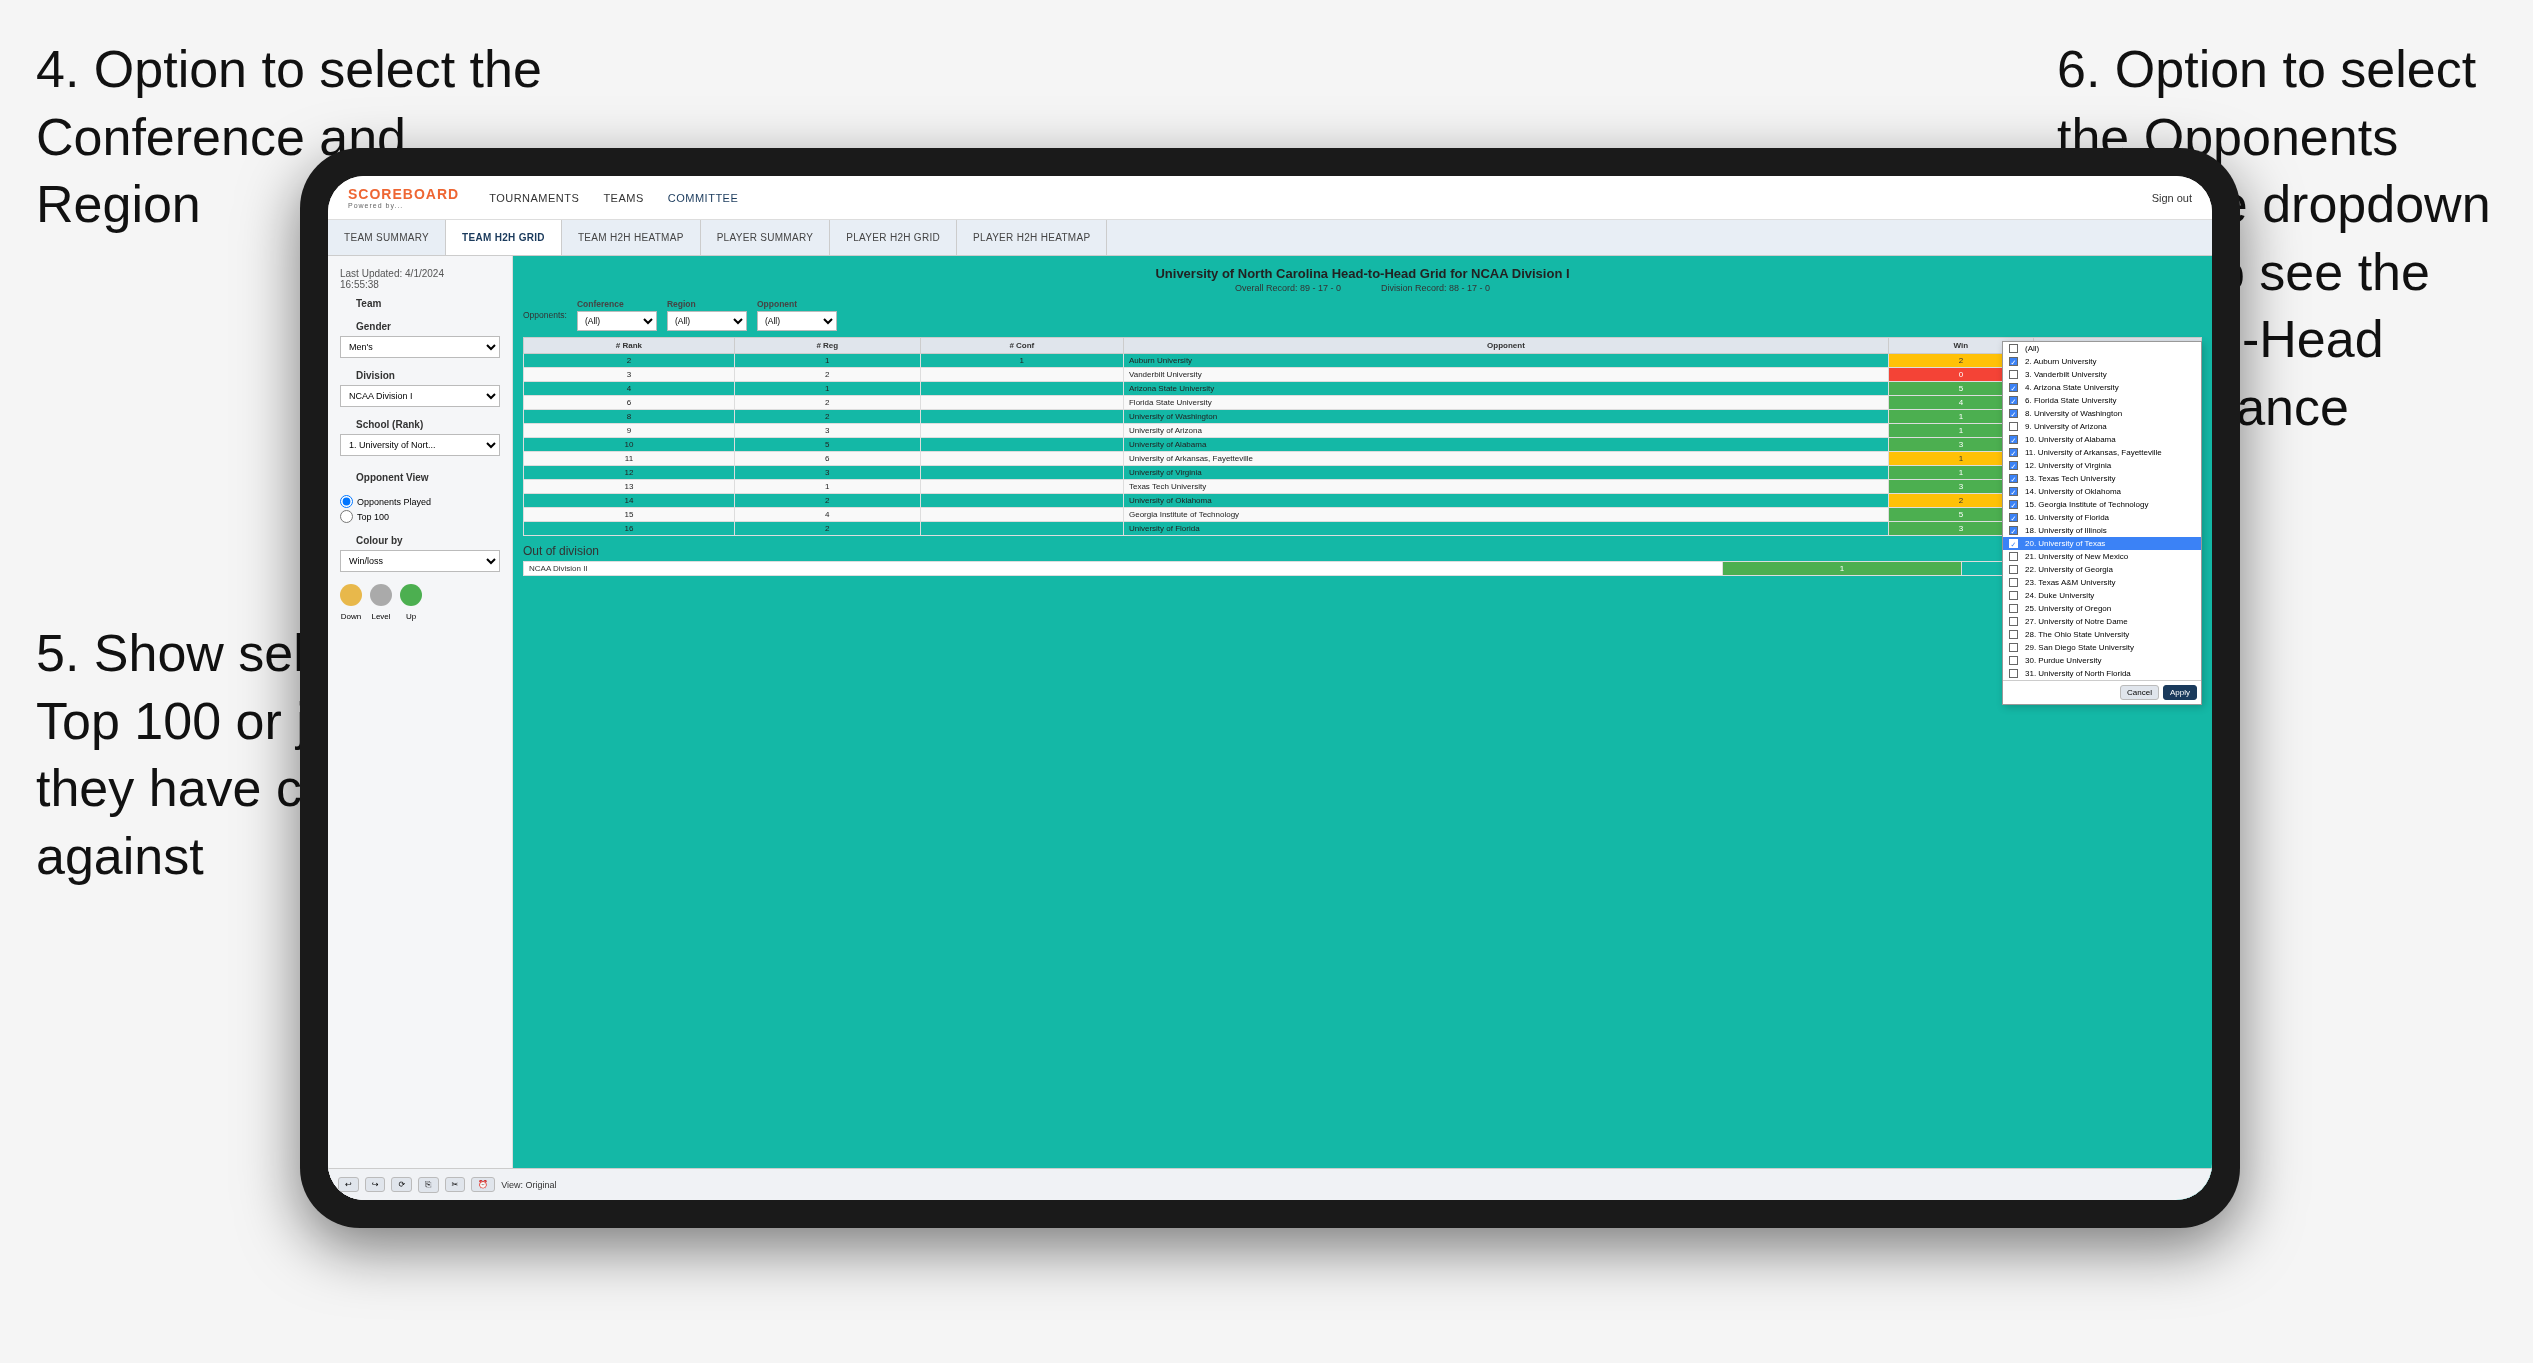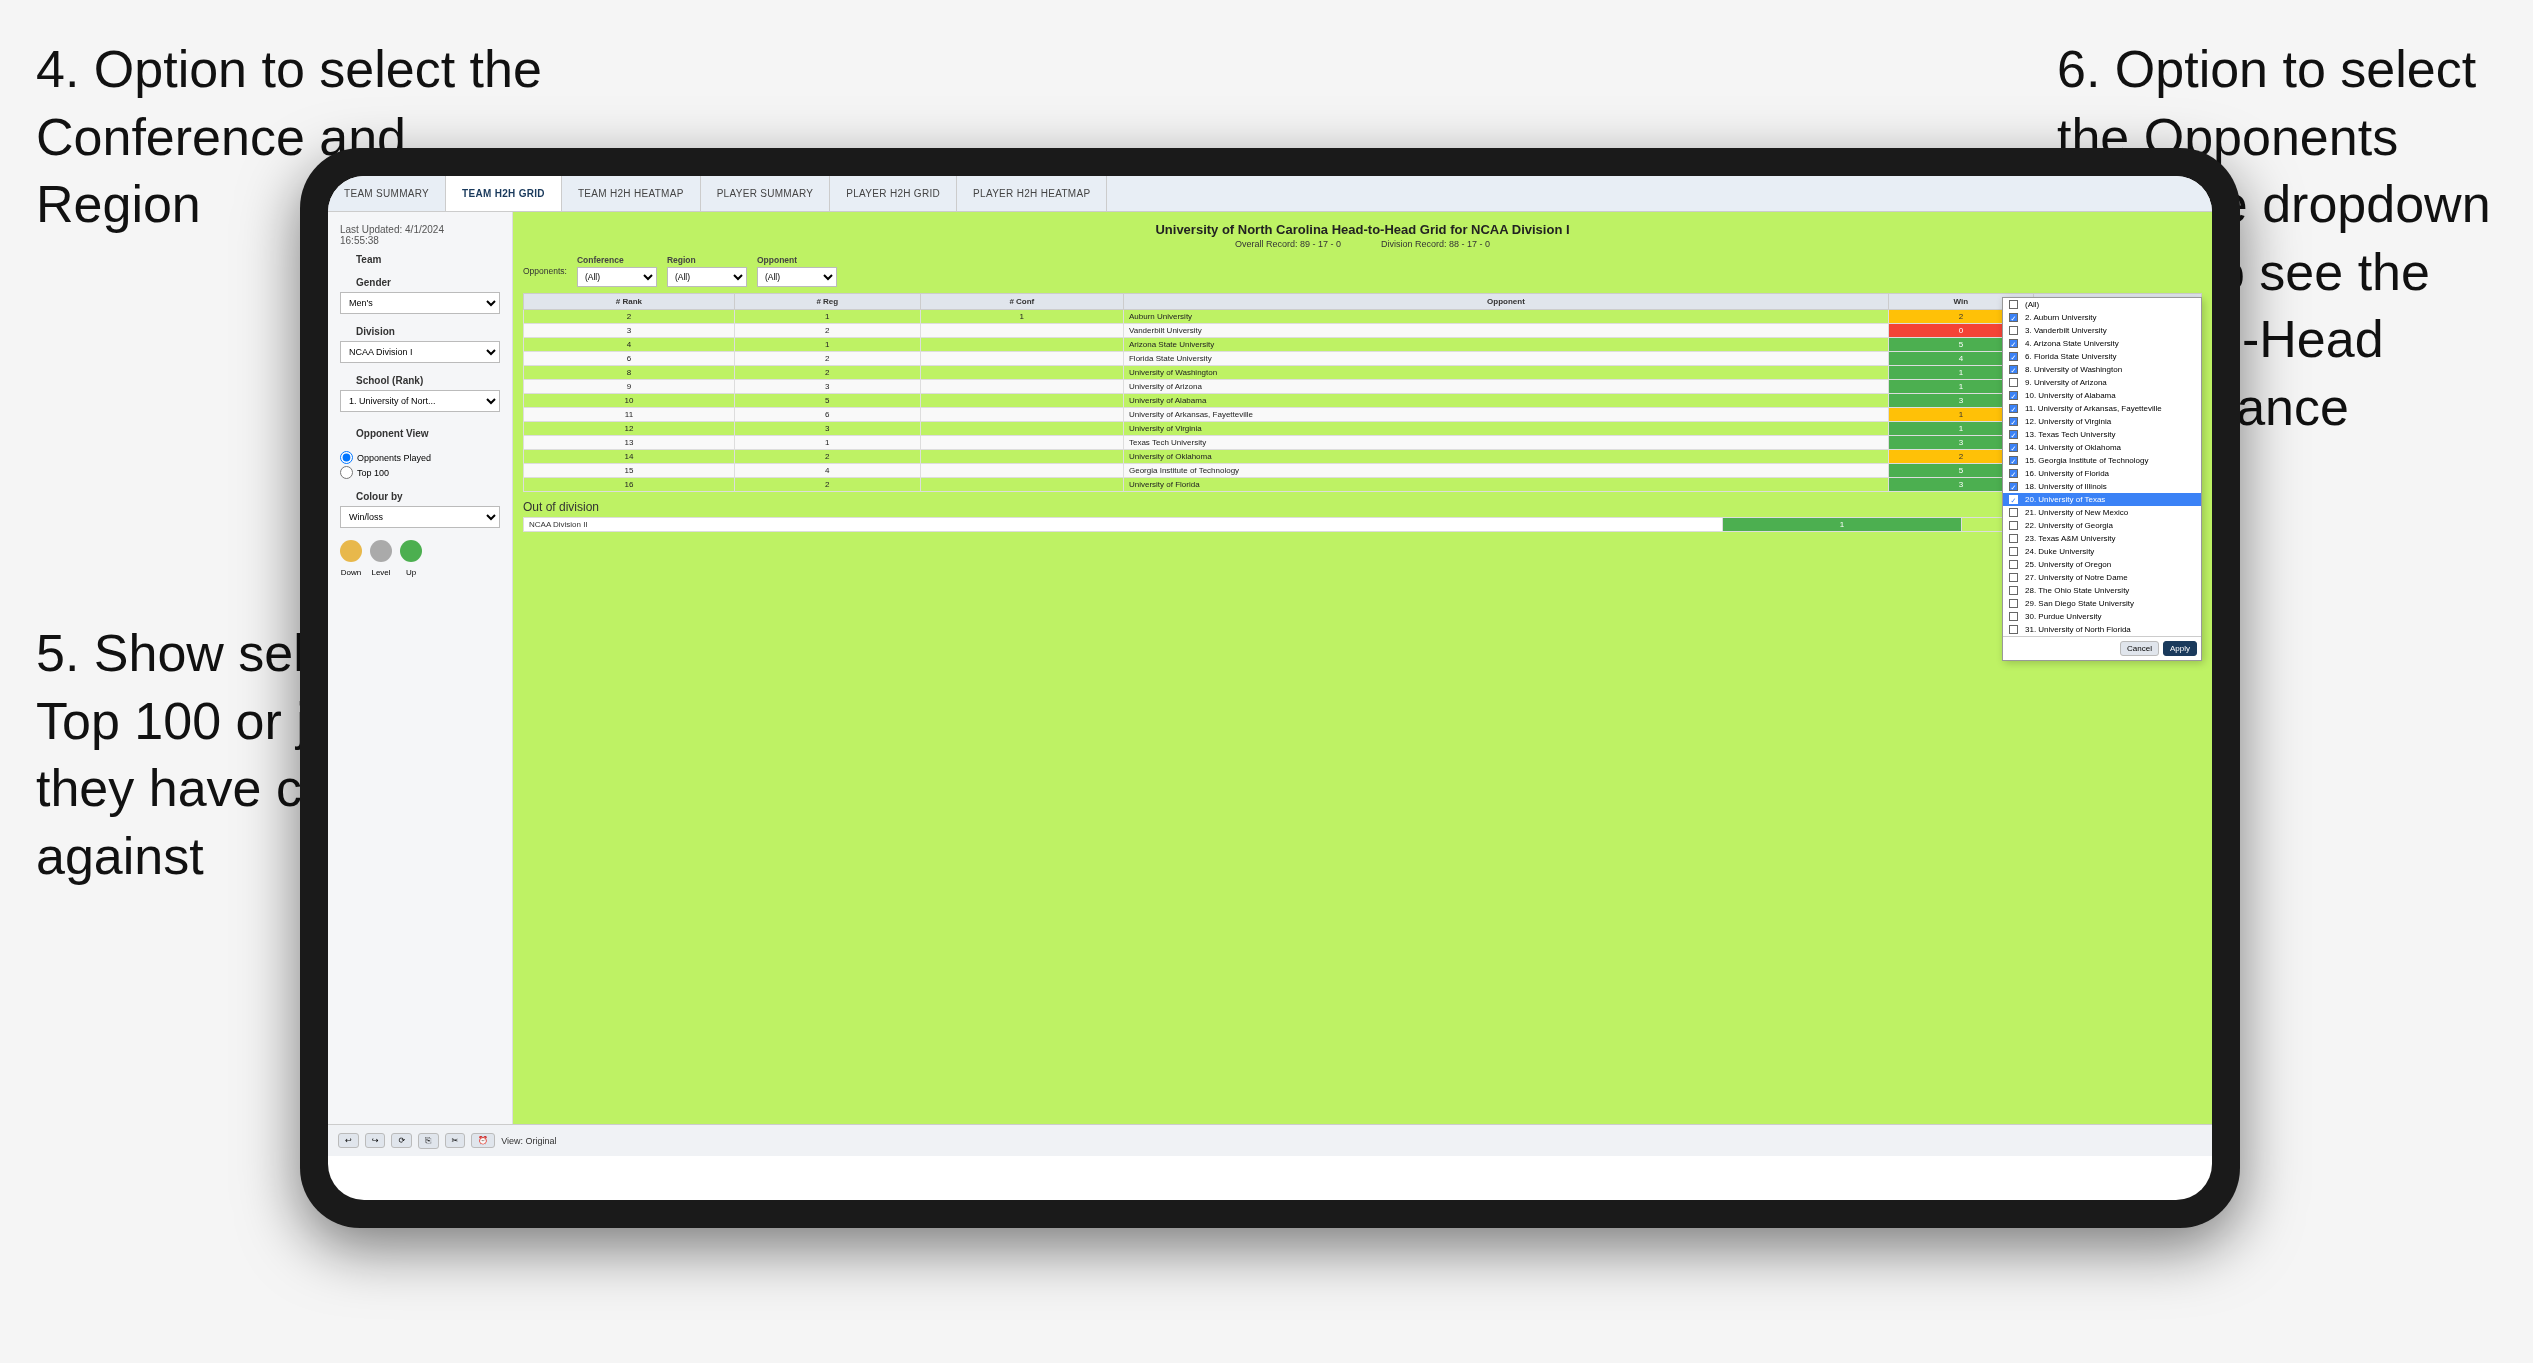--- a/index.html
+++ b/index.html
@@ -208,21 +208,21 @@
       font-size: 8px;
       text-align: center;
       margin-top: 6px;
     }
 
     
     .grid-content {
       flex: 1;
       overflow: auto;
       padding: 10px;
-      background: #bef264;
+      background: #14b8a6;
     }
 
     .grid-header {
       text-align: center;
       margin-bottom: 6px;
     }
 
     .grid-title {
       font-size: 13px;
       font-weight: bold;
@@ -420,20 +420,32 @@
   <line x1="490" y1="230" x2="880" y2="520" stroke="#cc1a3a" stroke-width="4" marker-end="url(#arrowhead-red)"></line>
 
   <line x1="490" y1="740" x2="680" y2="790" stroke="#cc1a3a" stroke-width="4" marker-end="url(#arrowhead-red)"></line>
 
   <line x1="2200" y1="300" x2="1580" y2="540" stroke="#cc1a3a" stroke-width="4" marker-end="url(#arrowhead-red)"></line>
 </svg>
 
 <div class="tablet-frame">
   <div class="tablet-screen">
 
+    <div class="app-header">
+      <div class="logo">
+        <span>SCOREBOARD</span>
+        <div style="font-size:7px; color:#666; font-weight:normal;">Powered by...</div>
+      </div>
+      <div class="header-nav">
+        <a>TOURNAMENTS</a>
+        <a>TEAMS</a>
+        <a class="active">COMMITTEE</a>
+      </div>
+      <div class="header-right">Sign out</div>
+    </div>
 
     <div class="sub-nav">
       <div class="sub-nav-tab">TEAM SUMMARY</div>
       <div class="sub-nav-tab active">TEAM H2H GRID</div>
       <div class="sub-nav-tab">TEAM H2H HEATMAP</div>
       <div class="sub-nav-tab">PLAYER SUMMARY</div>
       <div class="sub-nav-tab">PLAYER H2H GRID</div>
       <div class="sub-nav-tab">PLAYER H2H HEATMAP</div>
     </div>
 

